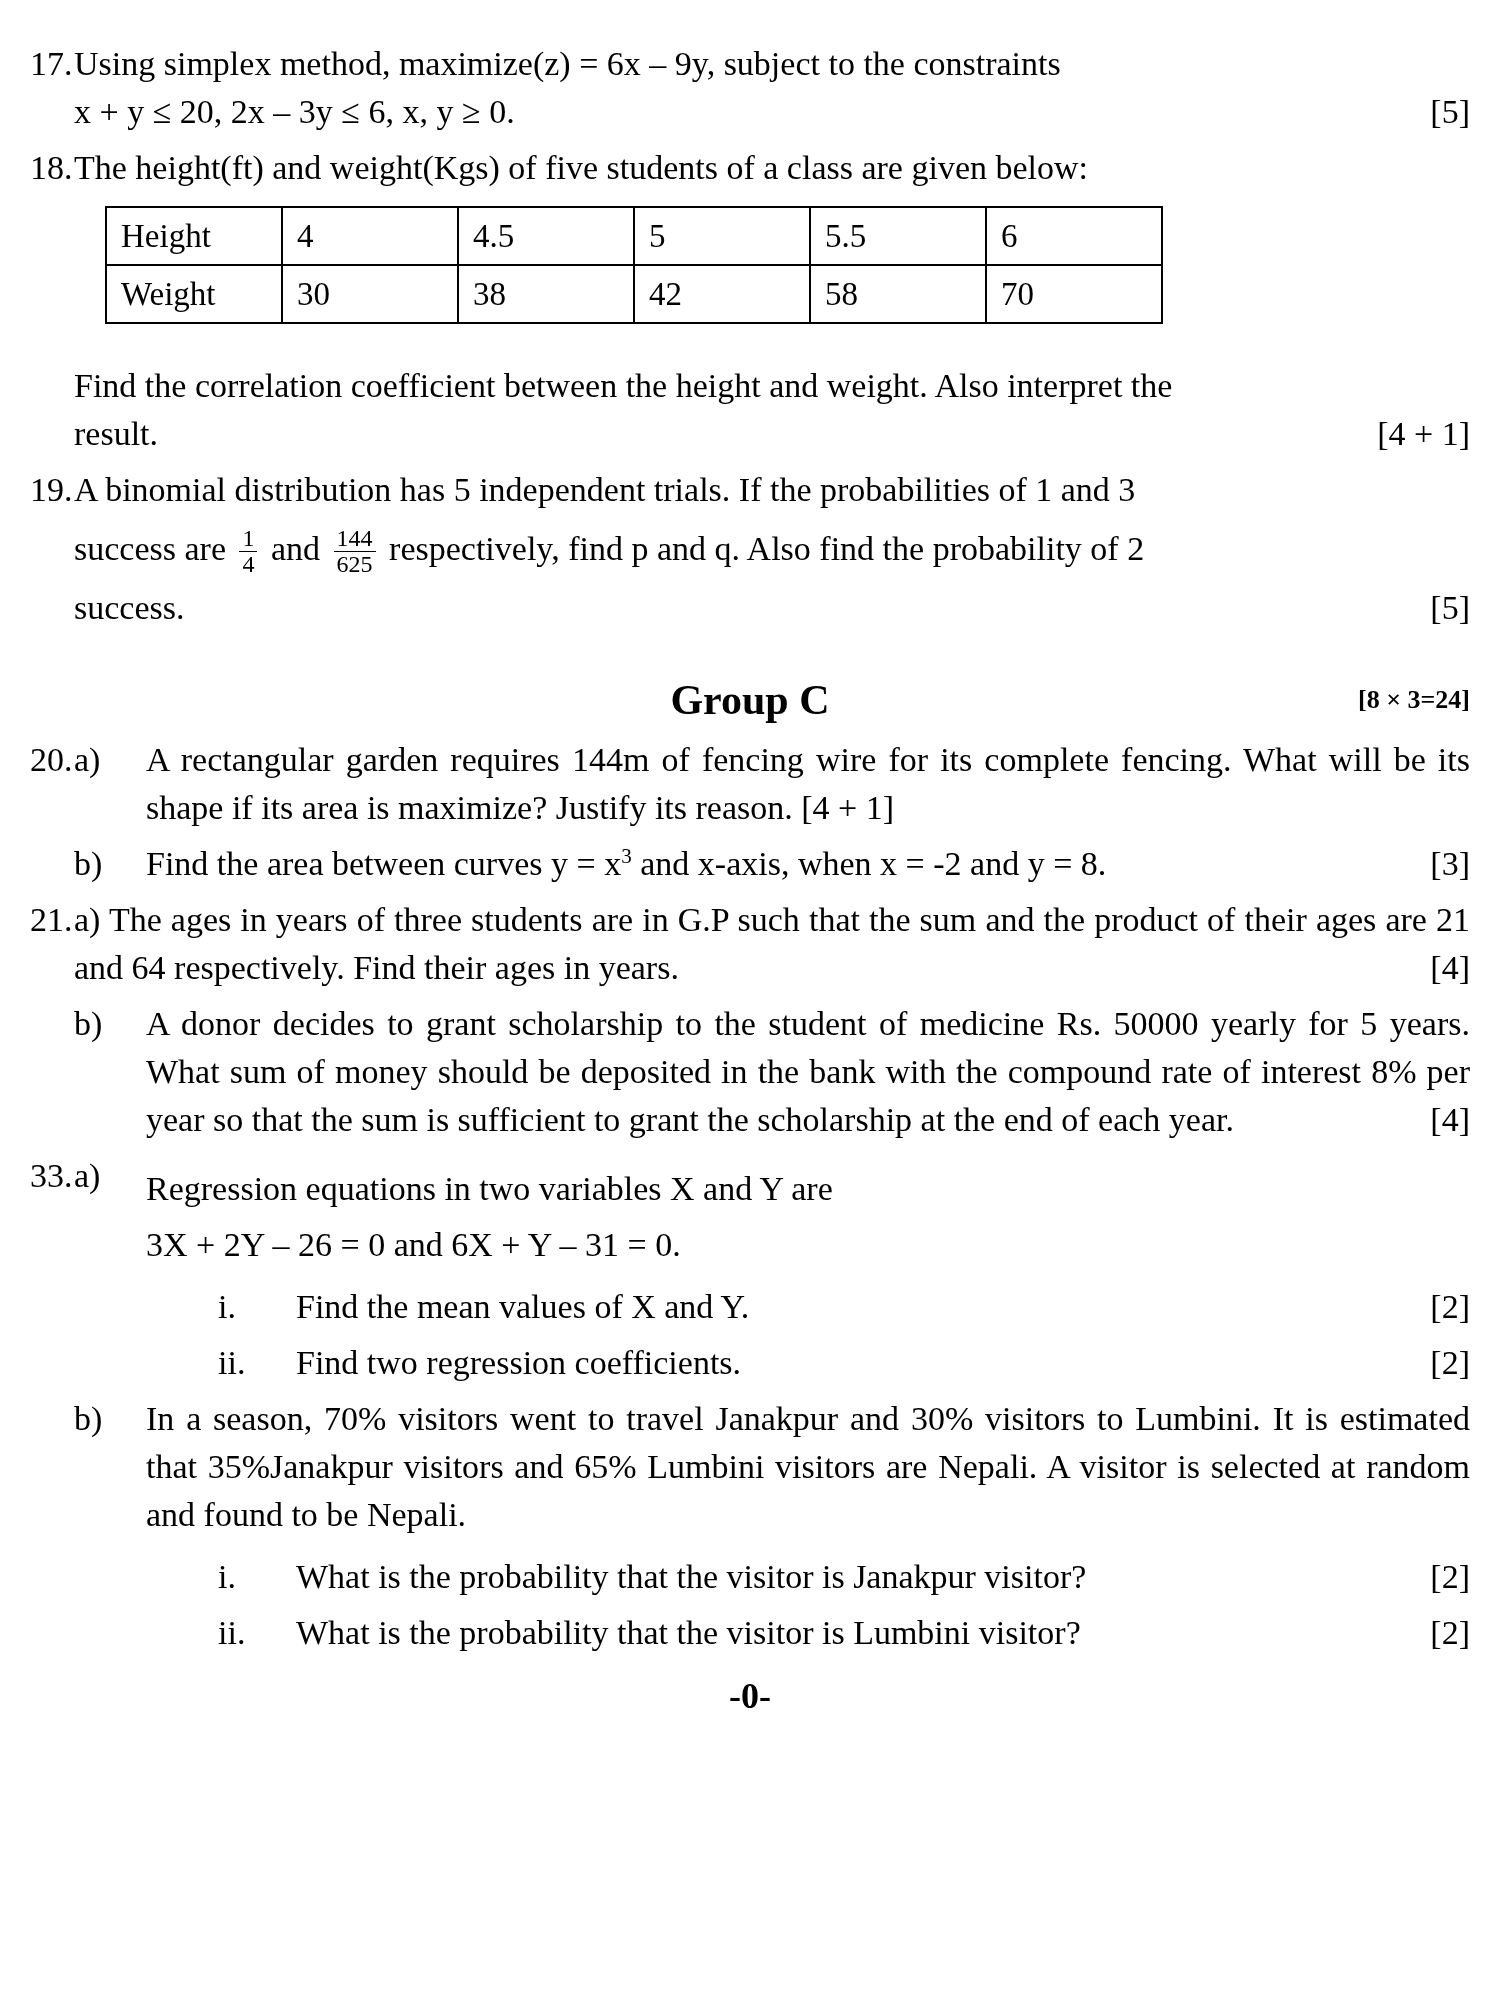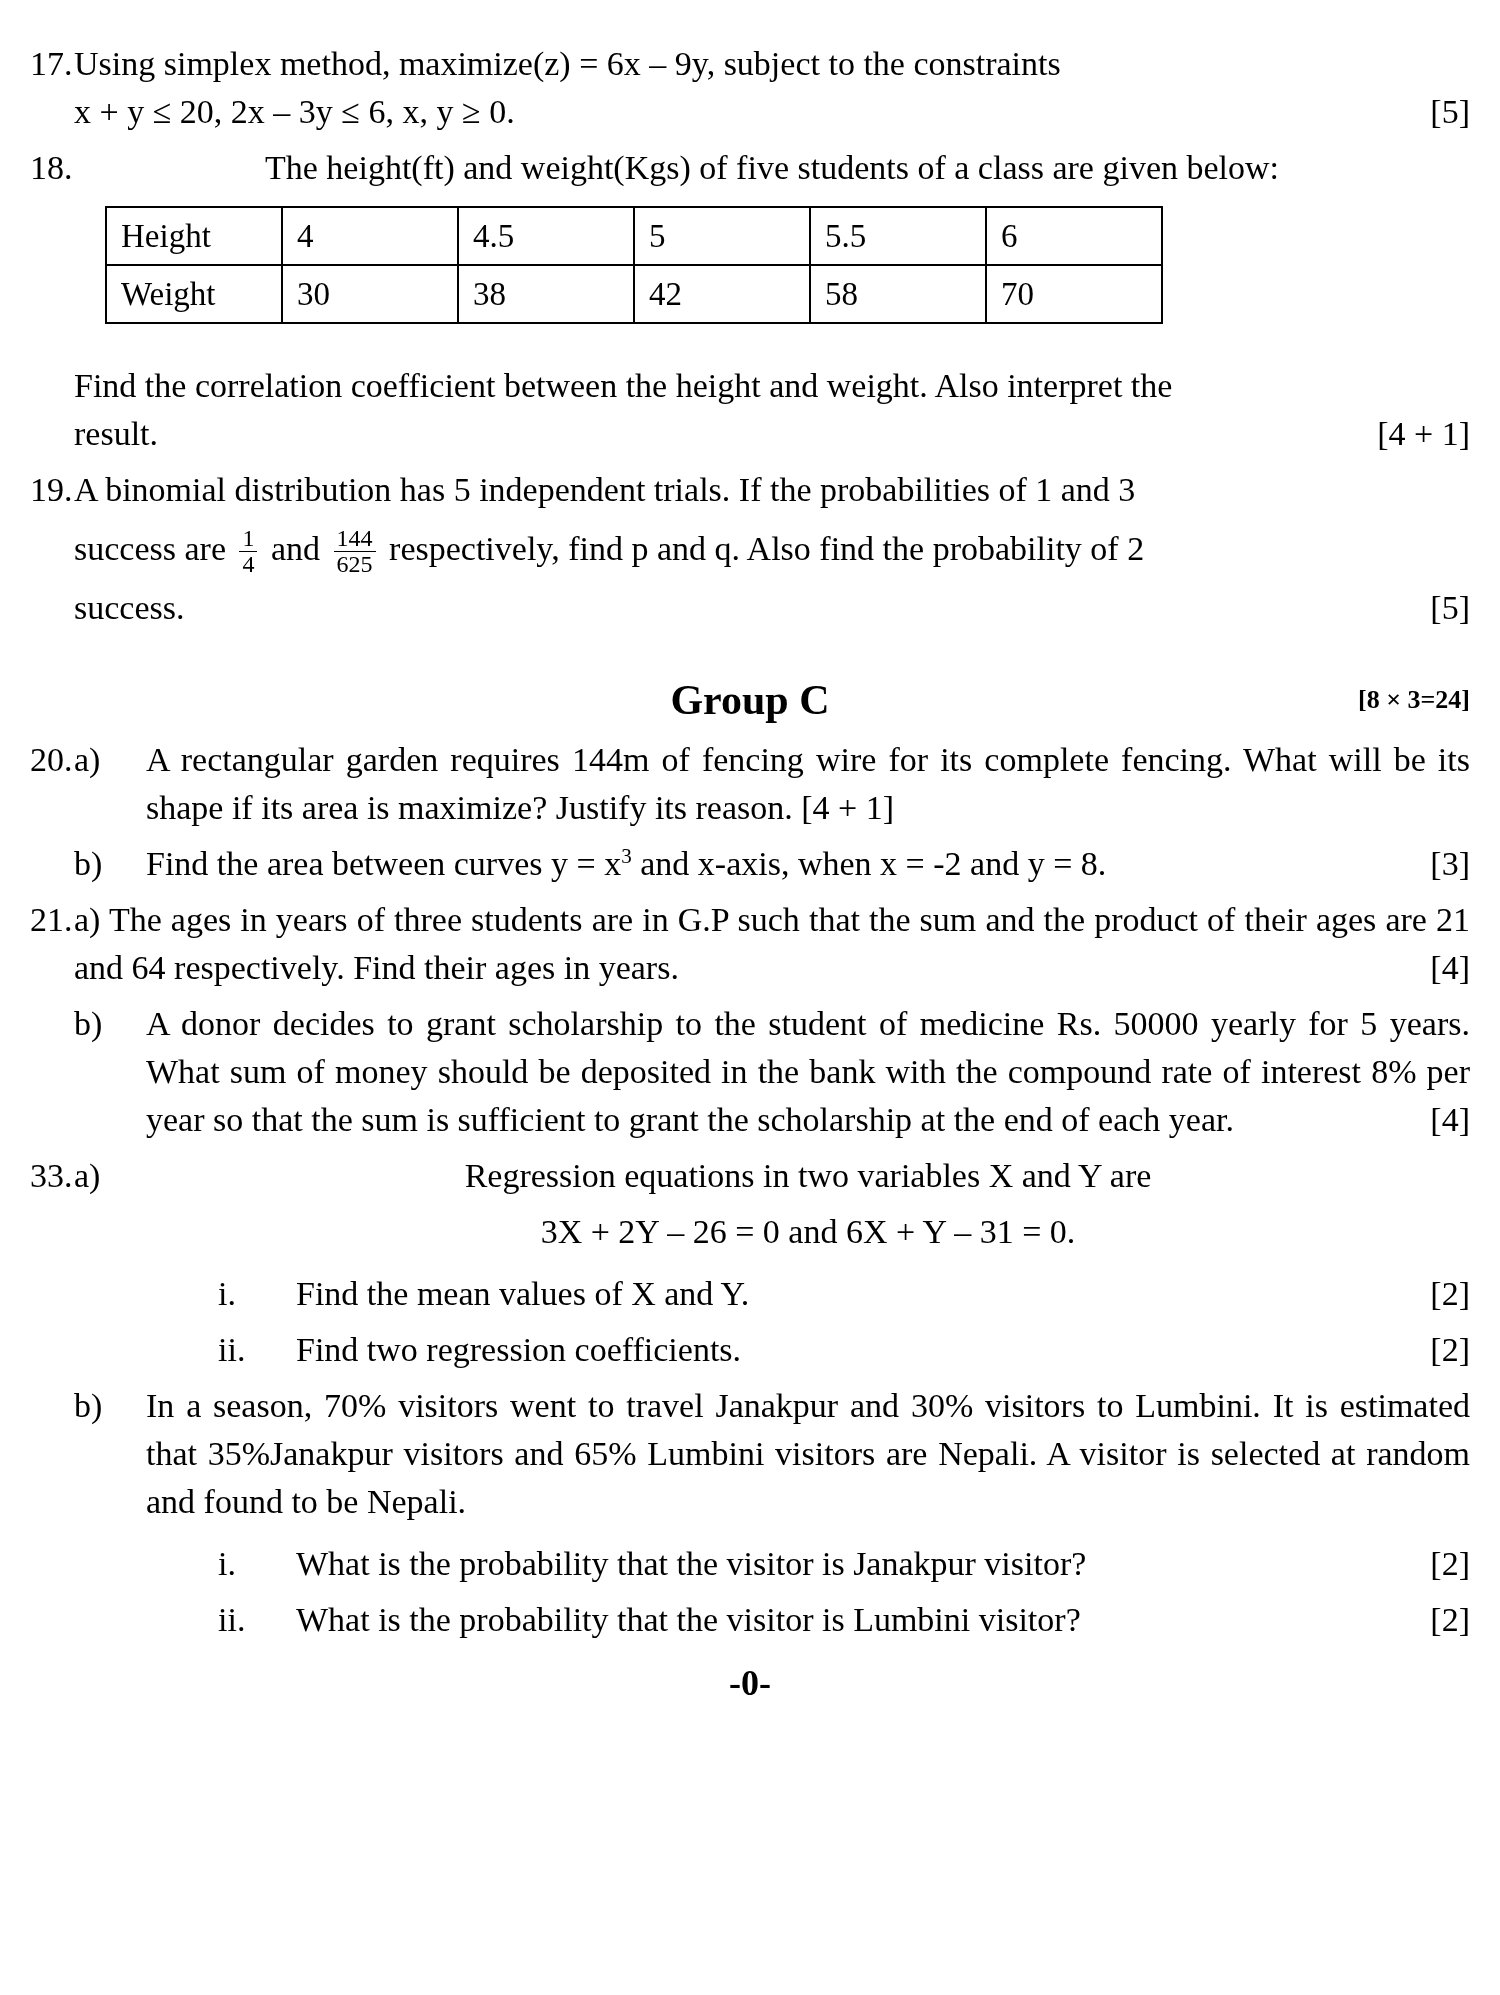--- a/index.html
+++ b/index.html
@@ -49,21 +49,21 @@
   }
   .qbody {
     flex: 1 1 auto;
     font-size: 34px;
     line-height: 48px;
     text-align: justify;
     text-justify: inter-word;
     position: relative;
     padding-right: 0;
   }
-  .qbody.nojust { text-align: center; }
+  .qbody.nojust { text-align: left; }
 
   
   .marks {
     float: right;
     font-size: 34px;
     line-height: 48px;
     white-space: nowrap;
   }
   .marks-line {
     display: flex;
@@ -317,21 +317,21 @@
       <span>A donor decides to grant scholarship to the student of medicine Rs. 50000 yearly for 5 years. What sum of money should be deposited in the bank with the compound rate of interest 8% per year so that the sum is sufficient to grant the scholarship at the end of each year.</span>
       <span class="marks">[4]</span>
     </div>
   </div>
 
   <div class="sp-8"></div>
 
   <div class="q">
     <div class="qnum">33.</div>
     <div class="qlabel">a)</div>
-    <div class="qbody nojust" style="padding-right:30px;">
+    <div class="qbody nojust" style="padding-right:30px;margin-top:13px;">
       <div>Regression equations in two variables X  and Y are</div>
       <div style="padding-top:8px;">3X + 2Y – 26 = 0 and 6X + Y – 31 = 0.</div>
     </div>
   </div>
 
   <div class="sp-14"></div>
 
   <div class="roman-row">
     <div class="roman-num">i.</div>
     <div class="roman-text">Find the mean values of X and Y.</div>

